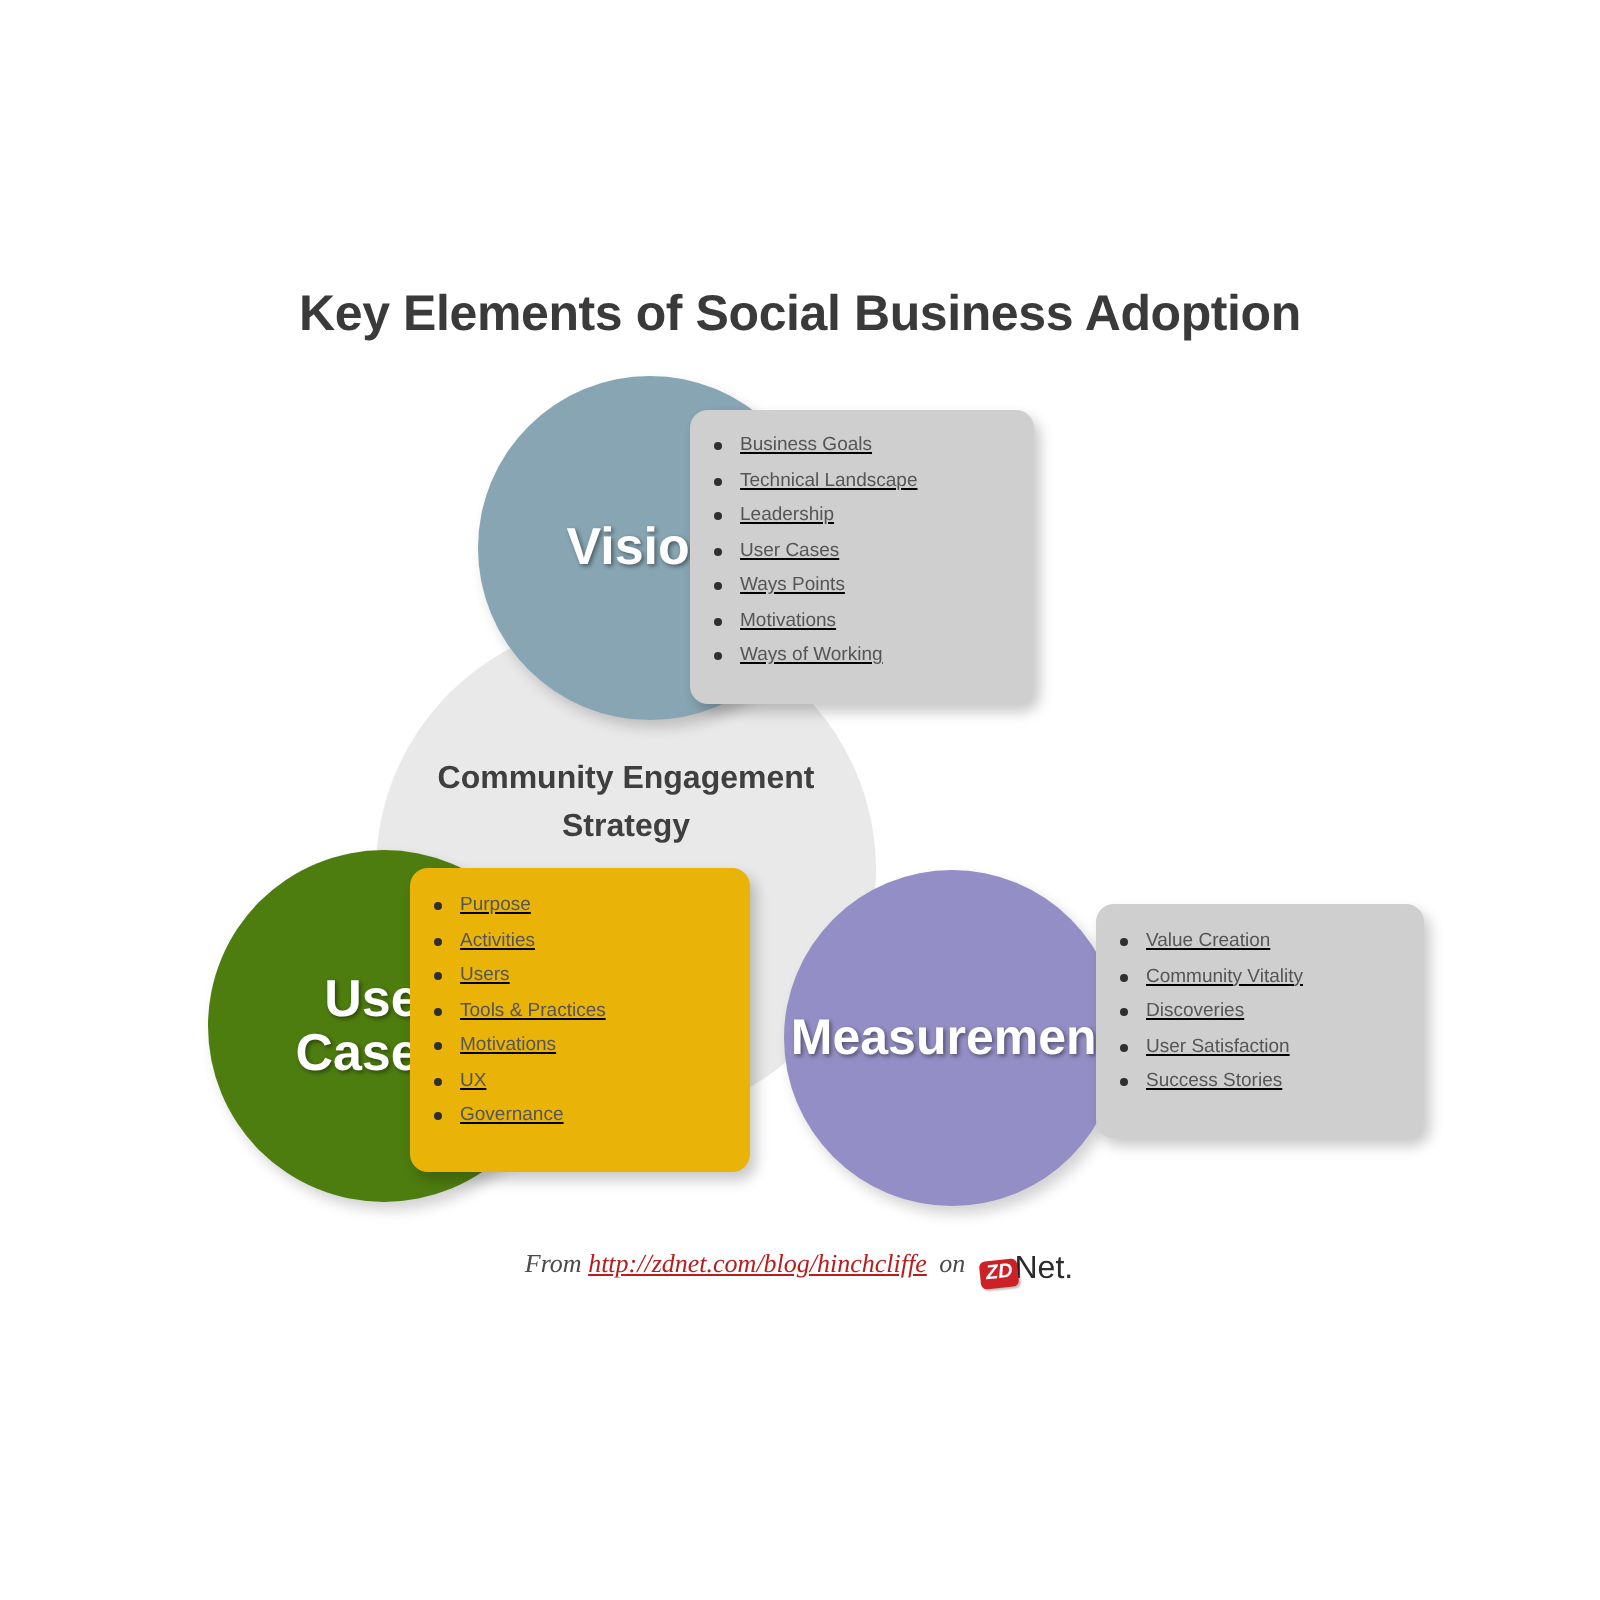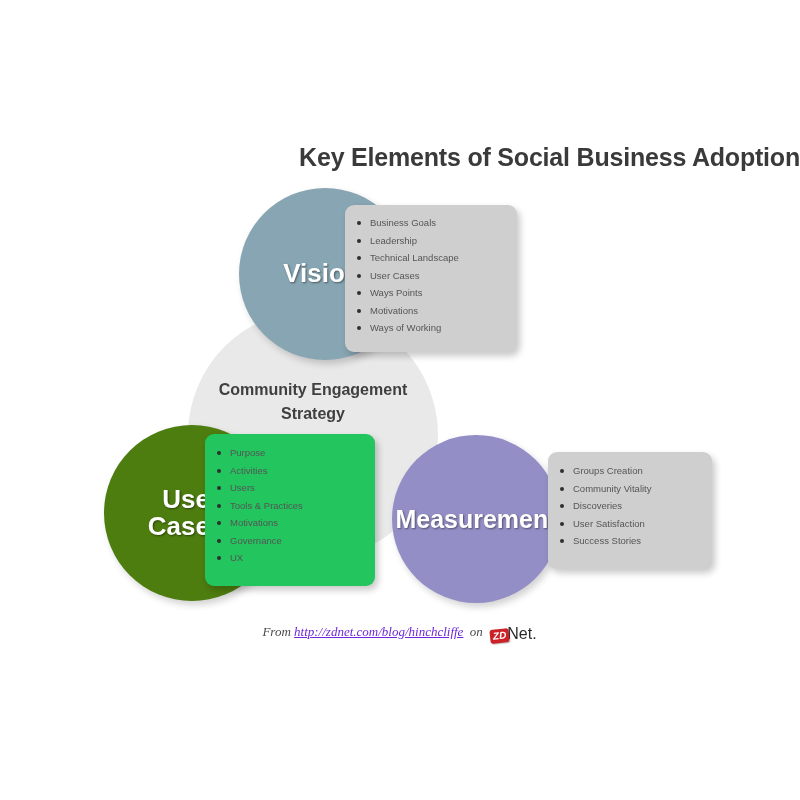--- a/index.html
+++ b/index.html
@@ -21,21 +21,21 @@
     width: 800px;
     height: 800px;
   }
 
   
   .title {
     position: absolute;
     left: 0;
     top: 143px;
     width: 800px;
-    text-align: right;
+    text-align: center;
     font-size: 25px;
     font-weight: bold;
     color: #3a3a3a;
     letter-spacing: -0.2px;
   }
 
   
   .center-circle {
     position: absolute;
     left: 188px;
@@ -78,20 +78,21 @@
     white-space: pre-line;
   }
 
   .listbox {
     position: absolute;
     background: #cfcfcf;
     border-radius: 9px;
     box-shadow: 3px 4px 7px rgba(0,0,0,0.22);
     z-index: 4;
     box-sizing: border-box;
+    text-decoration: underline;
   }
   .listbox ul {
     margin: 0;
     padding: 0;
     list-style: none;
   }
   .listbox li {
     position: relative;
     font-size: 9.5px;
     color: #555555;
@@ -169,21 +170,21 @@
     width: 800px;
     text-align: center;
     font-family: "Liberation Serif", serif;
     font-style: italic;
     font-size: 13px;
     color: #4a4a4a;
     white-space: nowrap;
   }
   .attribution .url {
     text-decoration: underline;
-    color: #6d28d9;
+    color: #b91c1c;
   }
   .attribution .on { padding: 0 3px; }
 
   .zdnet-logo {
     display: inline-block;
     vertical-align: -3px;
     position: relative;
     margin: 0 1px;
   }
   .zd-badge {
@@ -219,51 +220,51 @@
   <div class="center-circle" style="background: rgb(233, 233, 233);"></div>
   <div class="center-label">Community Engagement
 Strategy</div>
 
   <div class="circle" id="vision-circle" style="background: rgb(135, 165, 178);">
     <span class="circle-label">Vision</span>
   </div>
   <div class="listbox" id="vision-box" style="background: rgb(207, 207, 207);">
     <ul>
         <li>Business Goals</li>
+        <li>Technical Landscape</li>
         <li>Leadership</li>
-        <li>Technical Landscape</li>
         <li>User Cases</li>
         <li>Ways Points</li>
         <li>Motivations</li>
         <li>Ways of Working</li>
       </ul>
   </div>
 
   <div class="circle" id="usecases-circle" style="background: #4d7c0f;">
     <span class="circle-label">Use
 Cases</span>
   </div>
-  <div class="listbox" id="usecases-box" style="background: #22c55e;">
+  <div class="listbox" id="usecases-box" style="background: #eab308;">
     <ul>
         <li>Purpose</li>
         <li>Activities</li>
         <li>Users</li>
         <li>Tools &amp; Practices</li>
         <li>Motivations</li>
+        <li>UX</li>
         <li>Governance</li>
-        <li>UX</li>
       </ul>
   </div>
 
   <div class="circle" id="measurement-circle" style="background: rgb(147, 142, 197);">
     <span class="circle-label">Measurement</span>
   </div>
   <div class="listbox" id="measurement-box" style="background: rgb(207, 207, 207);">
     <ul>
-        <li>Groups Creation</li>
+        <li>Value Creation</li>
         <li>Community Vitality</li>
         <li>Discoveries</li>
         <li>User Satisfaction</li>
         <li>Success Stories</li>
       </ul>
   </div>
 
   <div class="attribution">
     <span>From</span>
     <span class="url">http://zdnet.com/blog/hinchcliffe</span>

